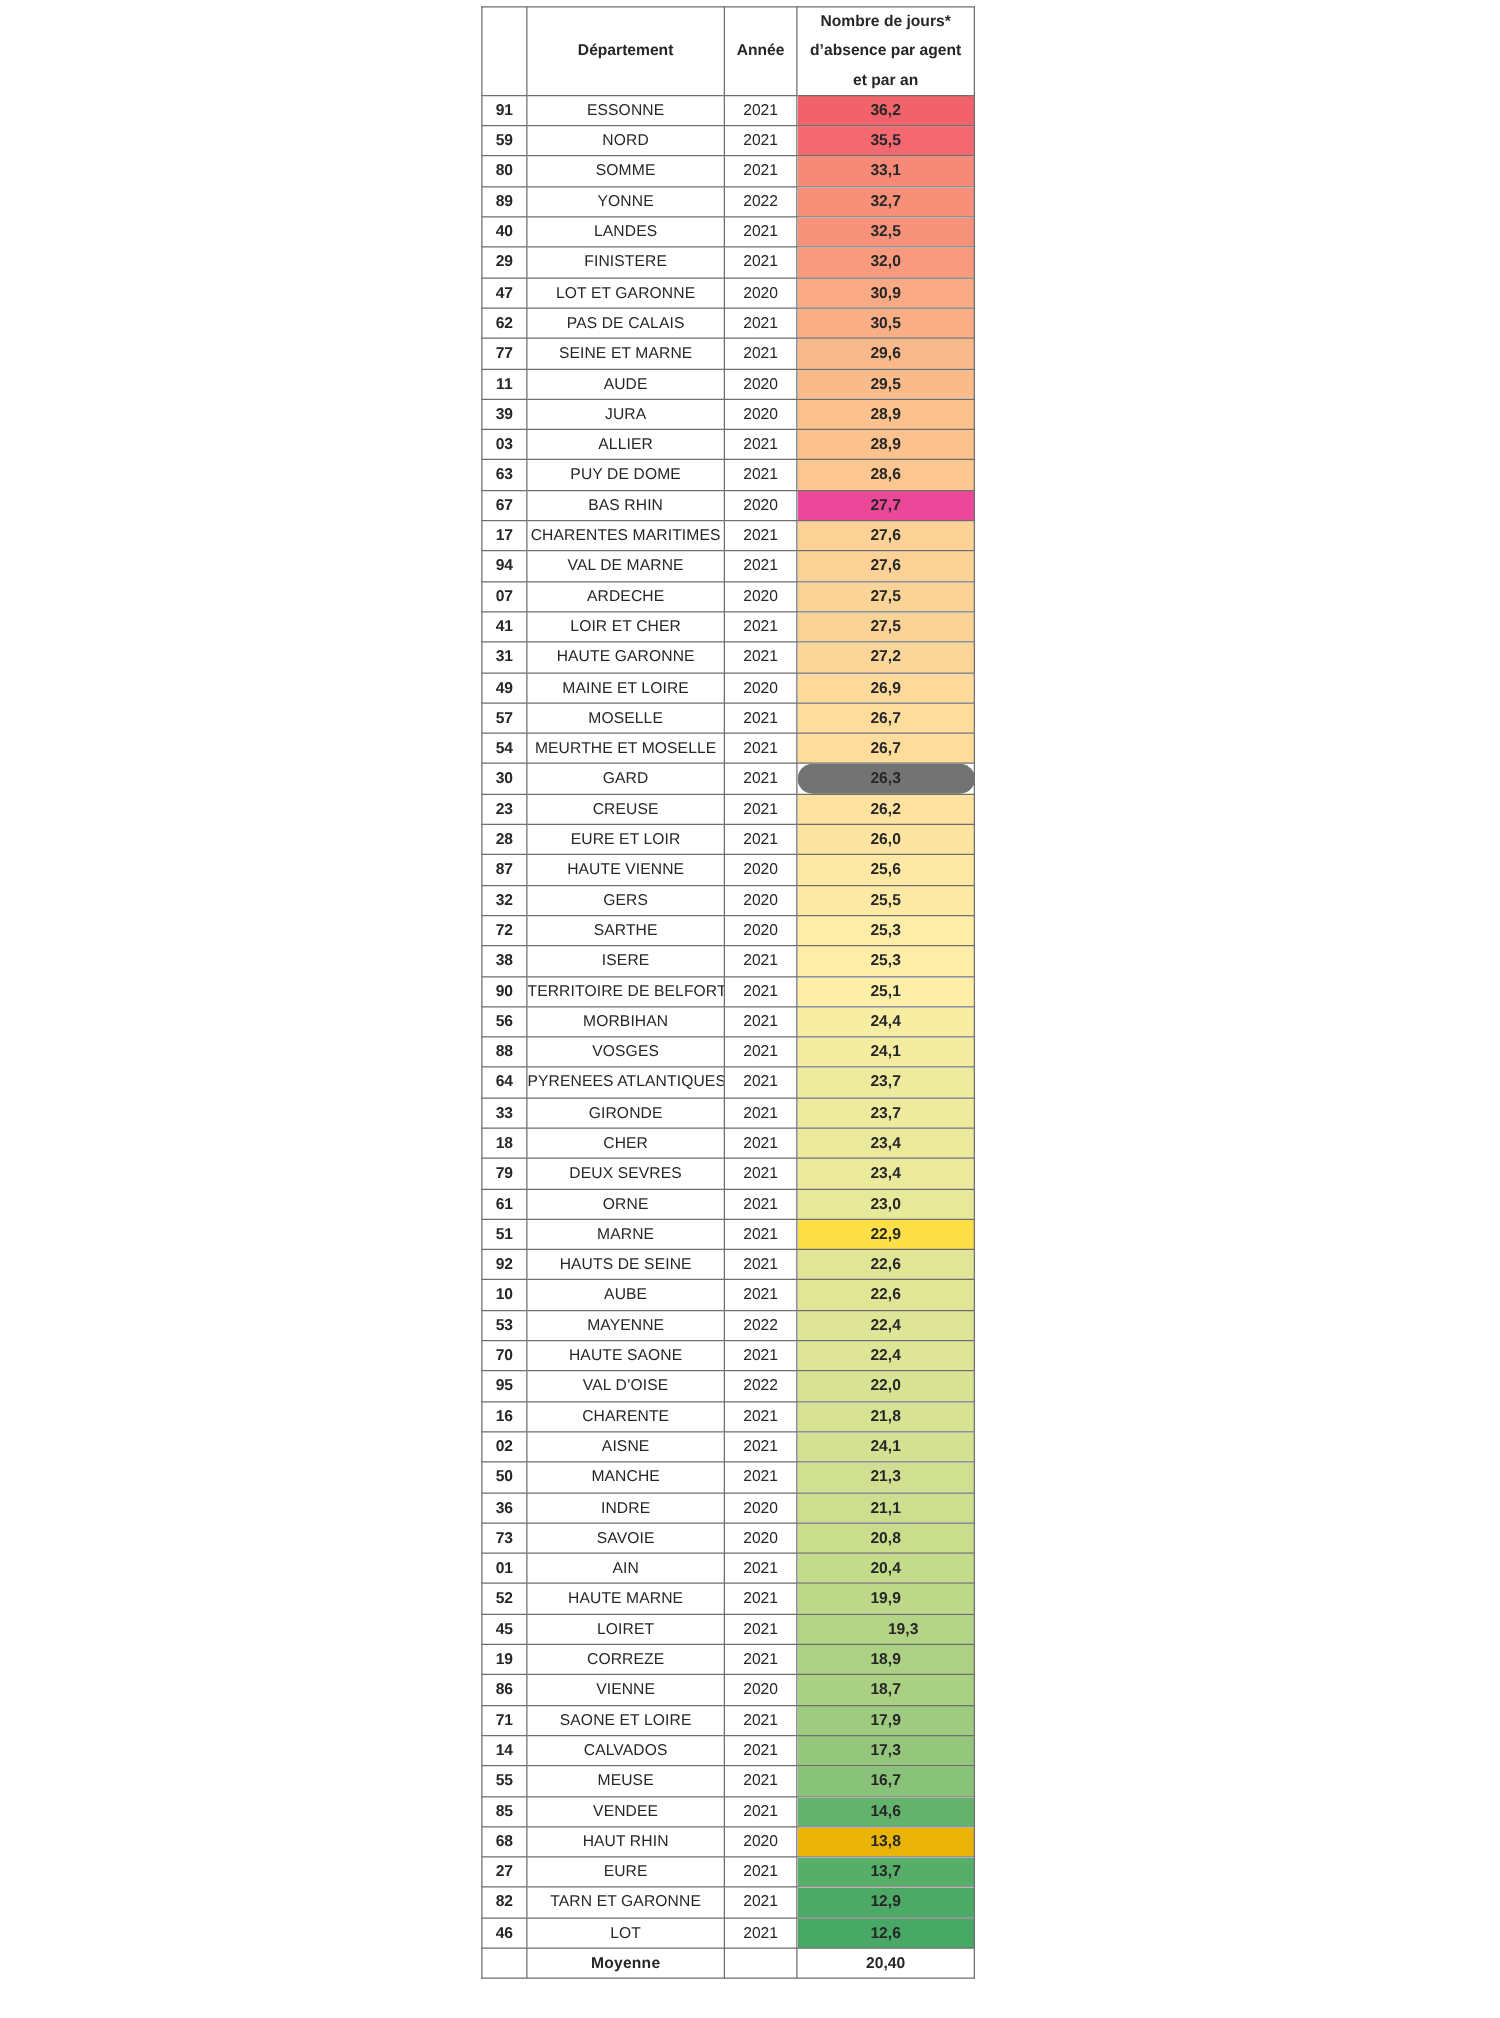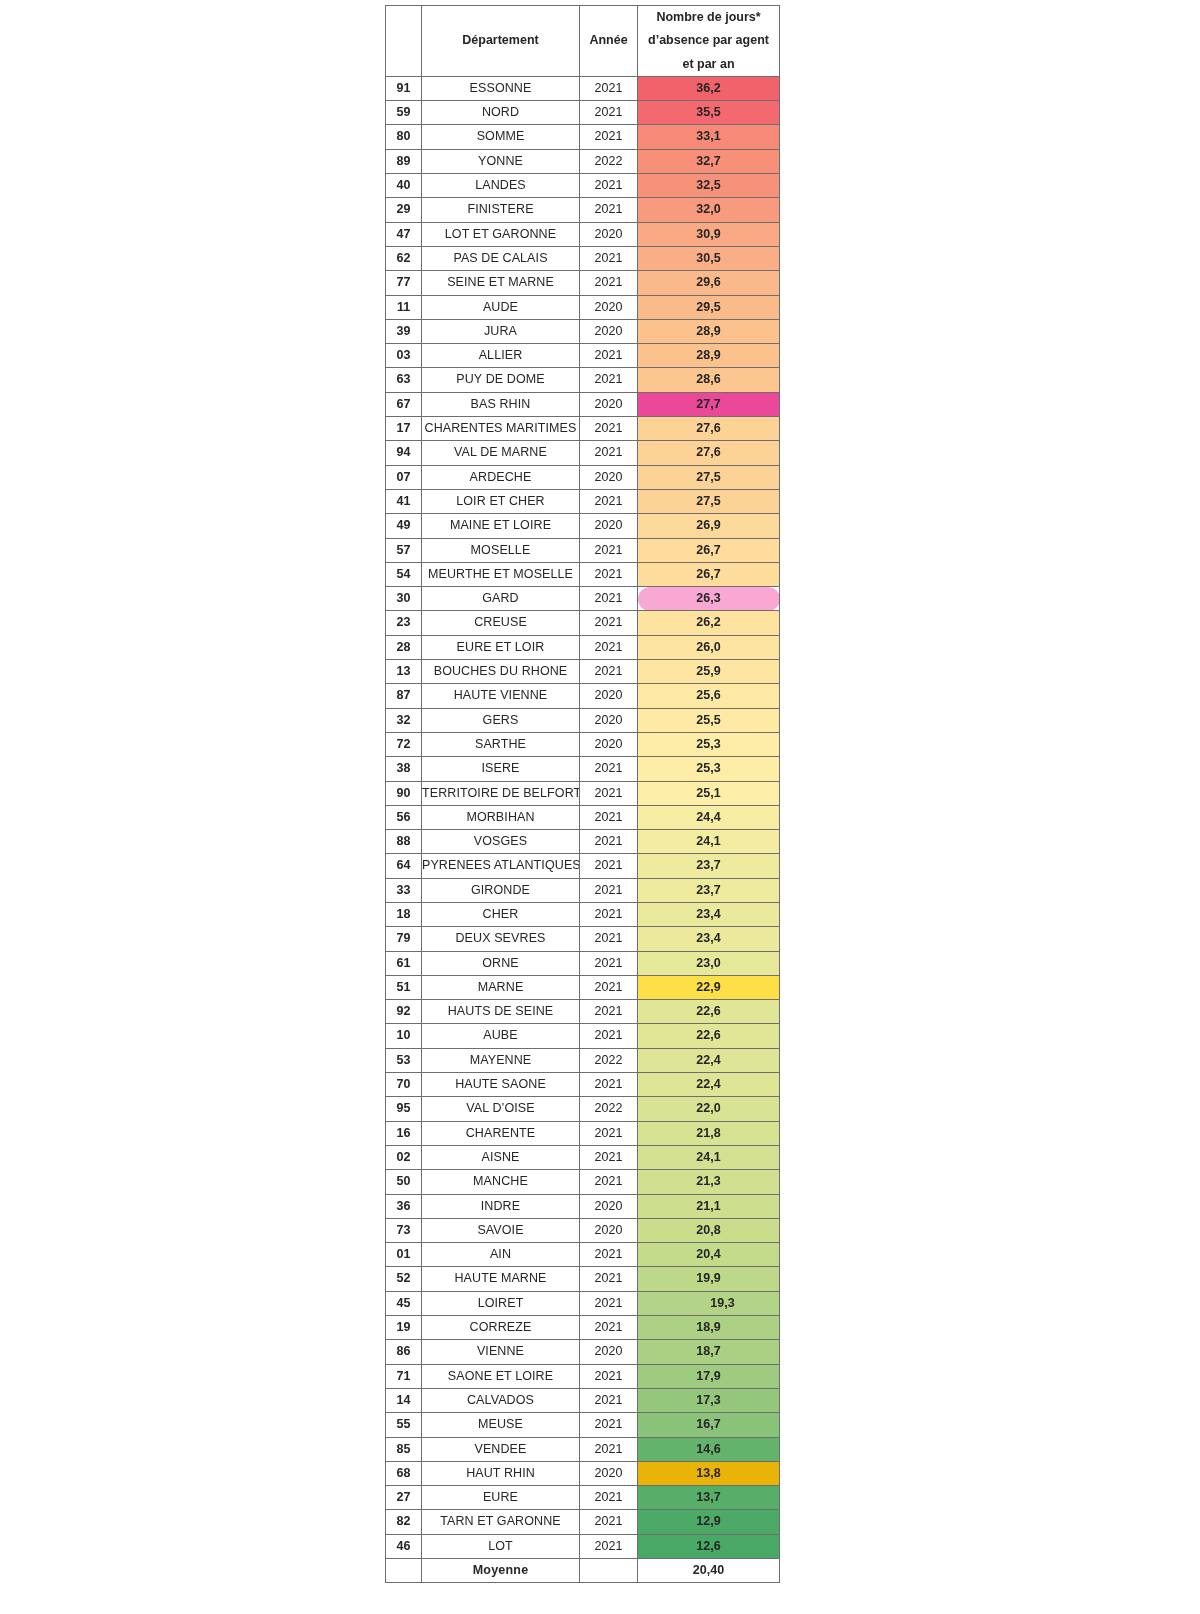--- a/index.html
+++ b/index.html
@@ -199,20 +199,26 @@
           <td class="year">2020</td>
           <td class="value" style="background-color: rgb(252, 211, 151);">27,5</td>
         </tr>
         <tr>
           <td class="code">41</td>
           <td class="dept">LOIR ET CHER</td>
           <td class="year">2021</td>
           <td class="value" style="background-color: rgb(252, 211, 151);">27,5</td>
         </tr>
         <tr>
+          <td class="code">31</td>
+          <td class="dept">HAUTE GARONNE</td>
+          <td class="year">2021</td>
+          <td class="value" style="background-color: rgb(252, 214, 153);">27,2</td>
+        </tr>
+        <tr>
           <td class="code">49</td>
           <td class="dept">MAINE ET LOIRE</td>
           <td class="year">2020</td>
           <td class="value" style="background-color: rgb(253, 218, 155);">26,9</td>
         </tr>
         <tr>
           <td class="code">57</td>
           <td class="dept">MOSELLE</td>
           <td class="year">2021</td>
           <td class="value" style="background-color: rgb(253, 220, 156);">26,7</td>
@@ -220,39 +226,33 @@
         <tr>
           <td class="code">54</td>
           <td class="dept">MEURTHE ET MOSELLE</td>
           <td class="year">2021</td>
           <td class="value" style="background-color: rgb(253, 220, 156);">26,7</td>
         </tr>
         <tr>
           <td class="code">30</td>
           <td class="dept">GARD</td>
           <td class="year">2021</td>
-          <td class="value" style="background-color: #f9a8d4; border-radius: 12px;">26,3</td>
+          <td class="value" style="background-color: #737373; border-radius: 12px;">26,3</td>
         </tr>
         <tr>
           <td class="code">23</td>
           <td class="dept">CREUSE</td>
           <td class="year">2021</td>
           <td class="value" style="background-color: rgb(253, 226, 160);">26,2</td>
         </tr>
         <tr>
           <td class="code">28</td>
           <td class="dept">EURE ET LOIR</td>
           <td class="year">2021</td>
           <td class="value" style="background-color: rgb(253, 229, 161);">26,0</td>
-        </tr>
-        <tr>
-          <td class="code">13</td>
-          <td class="dept">BOUCHES DU RHONE</td>
-          <td class="year">2021</td>
-          <td class="value" style="background-color: rgb(253, 230, 162);">25,9</td>
         </tr>
         <tr>
           <td class="code">87</td>
           <td class="dept">HAUTE VIENNE</td>
           <td class="year">2020</td>
           <td class="value" style="background-color: rgb(254, 233, 164);">25,6</td>
         </tr>
         <tr>
           <td class="code">32</td>
           <td class="dept">GERS</td>

